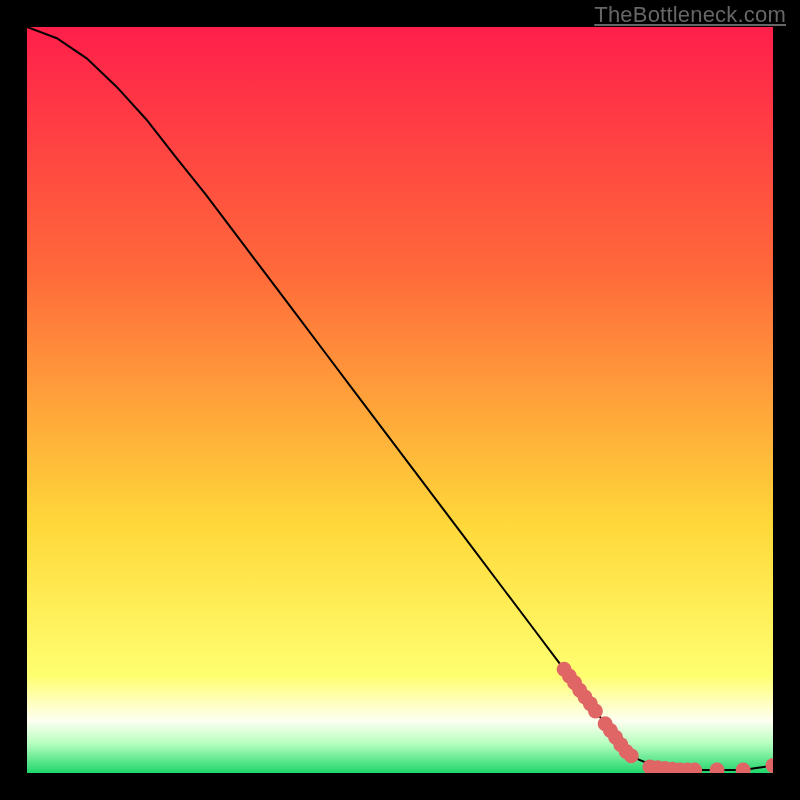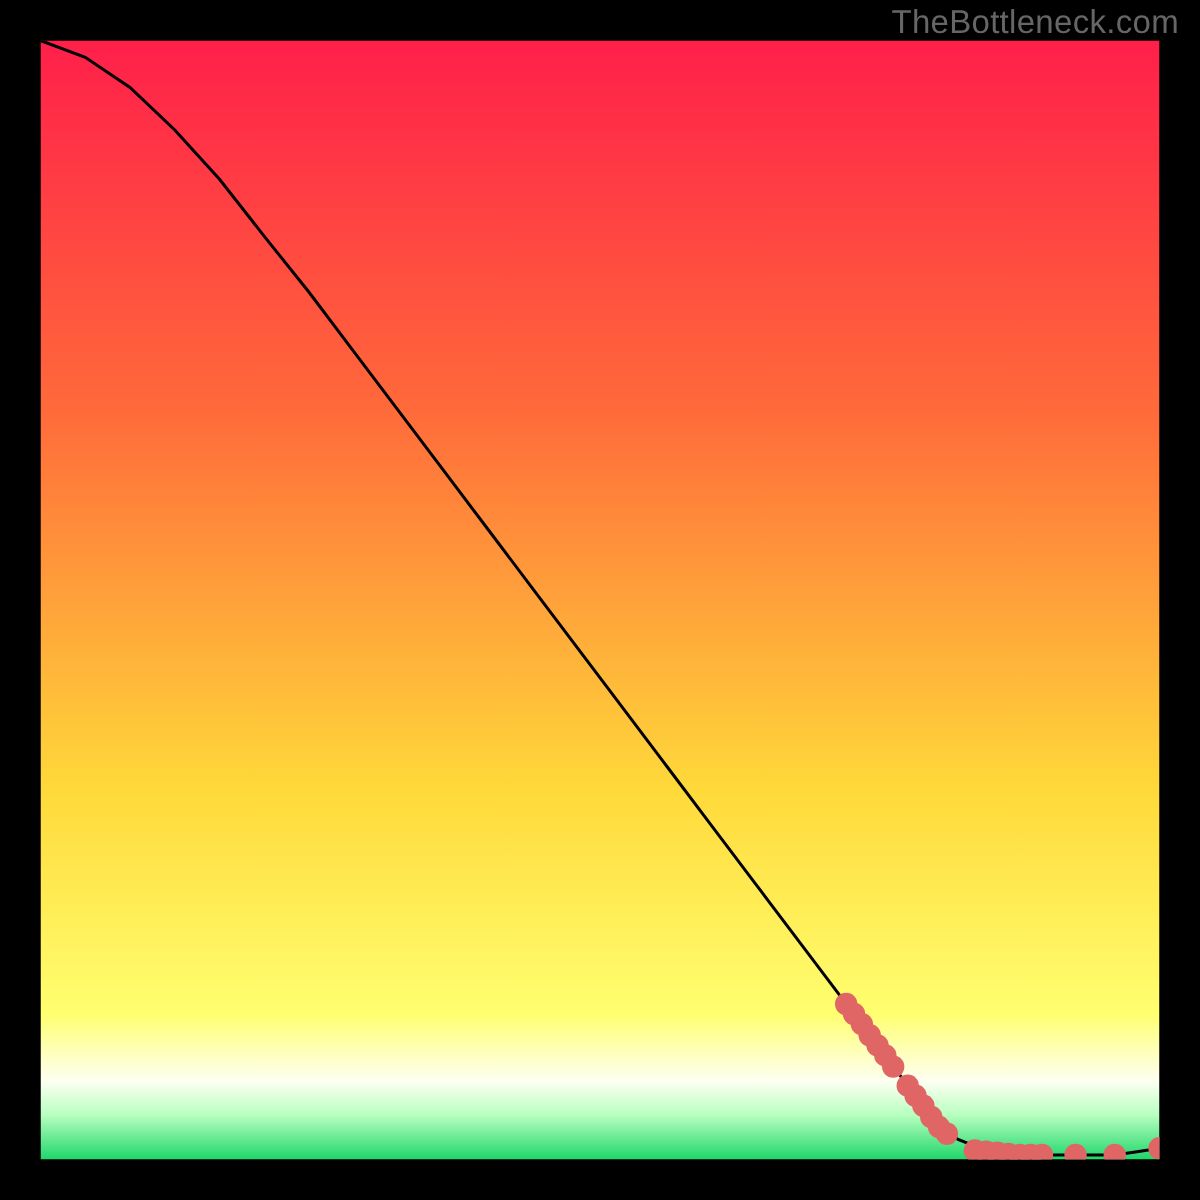--- a/index.html
+++ b/index.html
@@ -19,20 +19,21 @@
   }
   .watermark {
     position: absolute;
     top: 2px;
     right: 14px;
     color: #666;
     font-size: 22px;
     font-weight: 500;
     letter-spacing: 0.2px;
     z-index: 10;
+    text-decoration: underline;
   }
   .plot {
     position: absolute;
     left: 27px;
     top: 27px;
     width: 746px;
     height: 746px;
   }
   svg { display: block; }
 </style>

